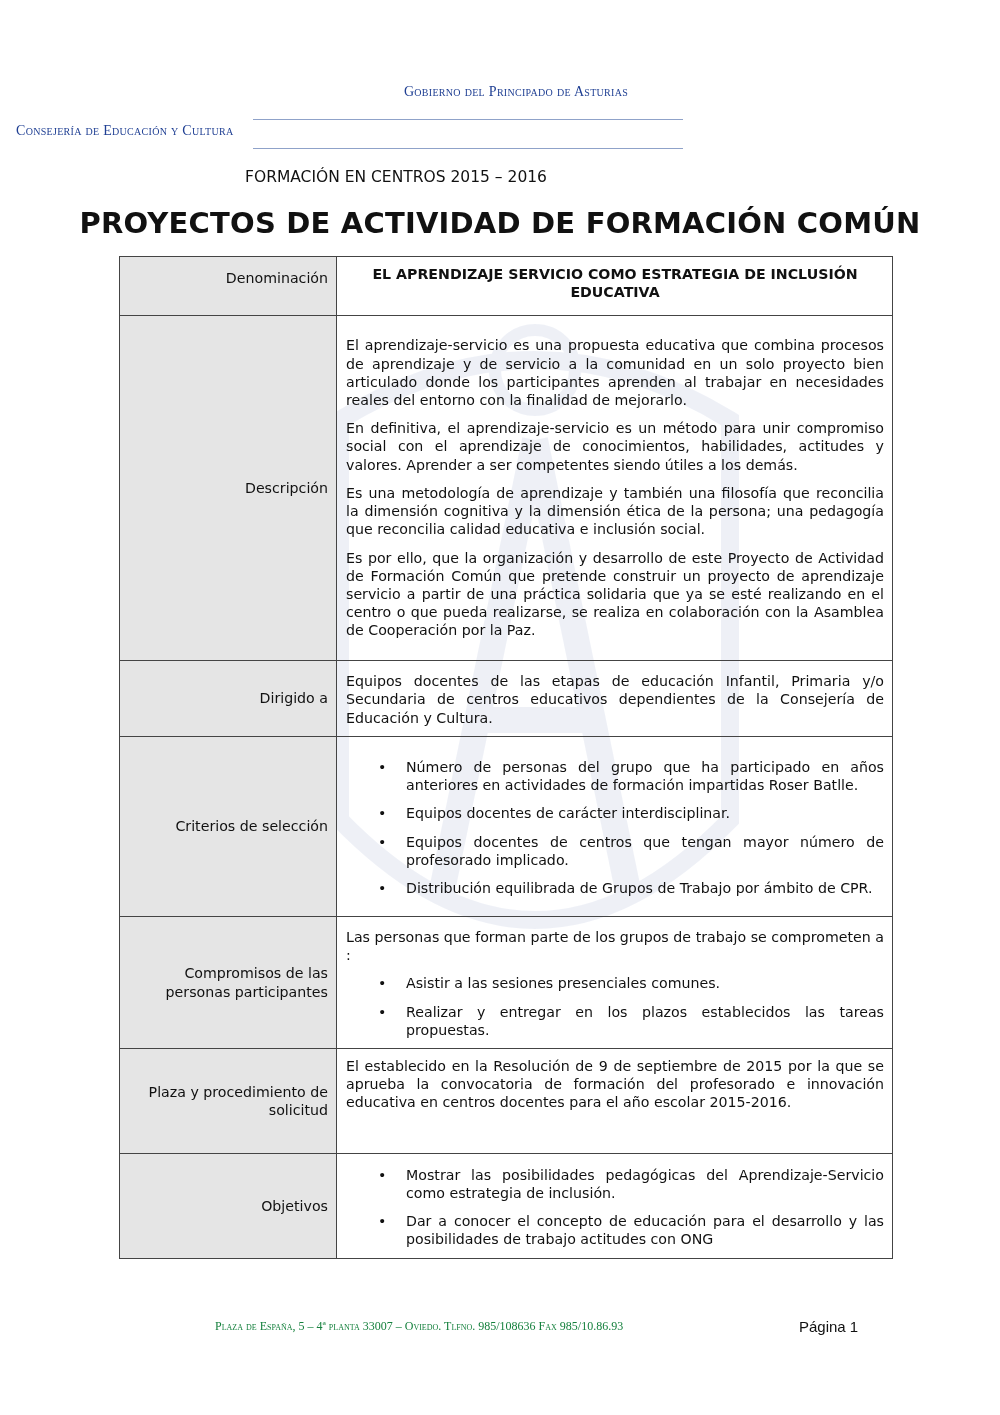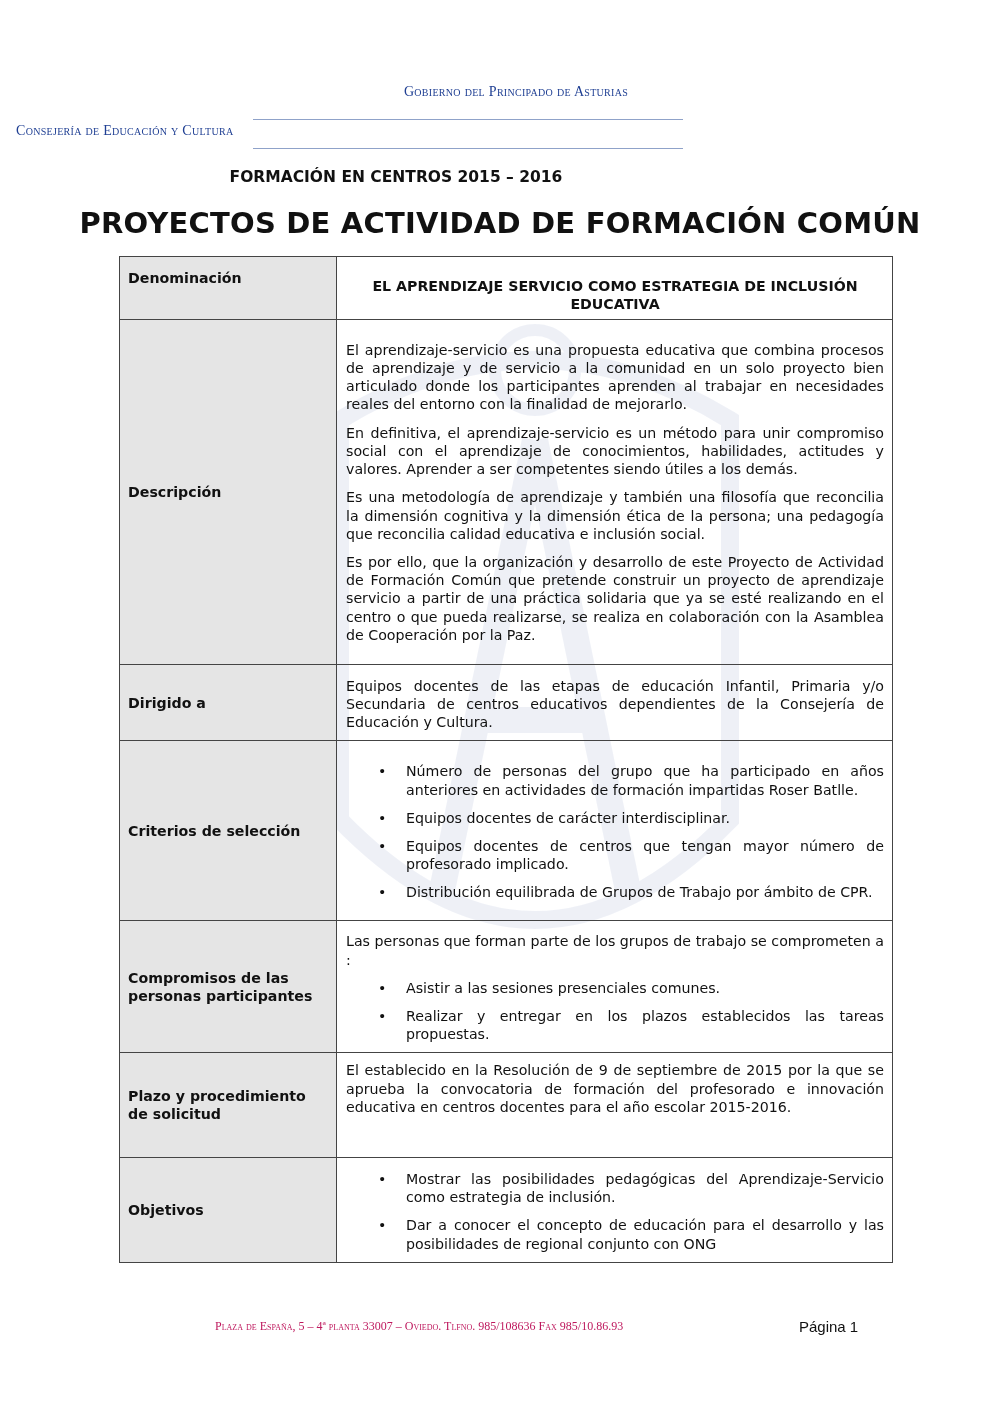--- a/index.html
+++ b/index.html
@@ -10,44 +10,44 @@
              font-family: "Liberation Serif", serif; color: #1f3f93; font-size: 14px;
              font-variant: small-caps; letter-spacing: 0.3px; }
   .hdr-line { position: absolute; left: 253px; width: 430px; height: 1px; background: #8fa2c9; }
   .hdr-line.l1 { top: 119px; }
   .hdr-line.l2 { top: 148px; }
   .hdr-cons { position: absolute; top: 123px; left: 16px; width: 1000px; text-align: left;
               font-family: Liberation Serif, serif; color: #1f3f93; font-size: 14px;
               font-variant: small-caps; letter-spacing: 0.3px; }
 
   .subtitle { position: absolute; top: 168px; left: 0; width: 792px; text-align: center;
-              font-weight: bold; font-size: 15.5px; }
+              font-weight: normal; font-size: 15.5px; }
   .title { position: absolute; top: 206px; left: 0; width: 1000px; text-align: center;
            font-weight: bold; font-size: 29px; letter-spacing: 0.2px; }
 
   .watermark { position: absolute; left: 300px; top: 300px; width: 470px; height: 700px;
                pointer-events: none; opacity: 0.07; }
 
   table.info { position: absolute; top: 256px; left: 119px; width: 774px;
                border-collapse: collapse; font-size: 14.2px; line-height: 18.2px; }
   table.info td { border: 1px solid #444; vertical-align: middle; }
-  td.lbl { width: 200px; background: #e5e5e5; text-align: left; font-weight: bold;
+  td.lbl { width: 200px; background: #e5e5e5; text-align: right; font-weight: normal;
            padding: 0 8px 0 8px; }
   td.val { padding: 8px 8px 6px 9px; text-align: justify; background: transparent; }
   td.val p { margin: 0 0 10px 0; }
   td.val p:last-child { margin-bottom: 2px; }
   td.val.top { vertical-align: top; }
   td.center { text-align: center; font-weight: bold; }
   ul.bl { margin: 0; padding: 0; list-style: none; }
   ul.bl li { position: relative; padding-left: 60px; margin-bottom: 10px; text-align: justify; }
   ul.bl li:last-child { margin-bottom: 0; }
   ul.bl li::before { content: "•"; position: absolute; left: 32px; top: 0; }
 
   .footer { position: absolute; top: 1319px; left: 215px; font-family: "Liberation Serif", serif;
-            color: #be185d; font-size: 12px; font-variant: small-caps; }
+            color: #15803d; font-size: 12px; font-variant: small-caps; }
   .page { position: absolute; top: 1318px; left: 799px; font-family: "Liberation Sans", sans-serif;
           font-size: 15px; color: #111; }
 </style>
 </head>
 <body>
 
 <div class="hdr-gov">Gobierno del Principado de Asturias</div>
 <div class="hdr-line l1"></div>
 <div class="hdr-cons">Consejería de Educación y Cultura</div>
 <div class="hdr-line l2"></div>
@@ -58,21 +58,21 @@
 <svg class="watermark" viewBox="0 0 470 700">
   <path d="M40 120 Q235 0 430 120 L430 520 Q235 720 40 520 Z" fill="none" stroke="#1f3f93" stroke-width="18"></path>
   <path d="M235 140 L140 600 M235 140 L330 600 M170 420 L300 420" stroke="#1f3f93" stroke-width="26" fill="none"></path>
   <circle cx="235" cy="70" r="40" fill="none" stroke="#1f3f93" stroke-width="12"></circle>
 </svg>
 
 <table class="info">
   <tbody>
       <tr style="height:59px">
     <td class="lbl" style="vertical-align:top; padding-top:12px">Denominación</td>
-    <td class="val center" style="vertical-align:top; padding-top:20px">EL APRENDIZAJE SERVICIO COMO ESTRATEGIA DE INCLUSIÓN EDUCATIVA</td>
+    <td class="val center" style="vertical-align:top; padding-top:8px">EL APRENDIZAJE SERVICIO COMO ESTRATEGIA DE INCLUSIÓN EDUCATIVA</td>
   </tr>
   <tr style="height:345px">
     <td class="lbl">Descripción</td>
     <td class="val">
       <p>El aprendizaje-servicio es una propuesta educativa que combina procesos de aprendizaje y de servicio a la comunidad en un solo proyecto bien articulado donde los participantes aprenden al trabajar en necesidades reales del entorno con la finalidad de mejorarlo.</p>
       <p>En definitiva, el aprendizaje-servicio es un método para unir compromiso social con el aprendizaje de conocimientos, habilidades, actitudes y valores. Aprender a ser competentes siendo útiles a los demás.</p>
       <p>Es una metodología de aprendizaje y también una filosofía que reconcilia la dimensión cognitiva y la dimensión ética de la persona; una pedagogía que reconcilia calidad educativa e inclusión social.</p>
       <p>Es por ello, que la organización y desarrollo de este Proyecto de Actividad de Formación Común que pretende construir un proyecto de aprendizaje servicio a partir de una práctica solidaria que ya se esté realizando en el centro o que pueda realizarse, se realiza en colaboración con la  Asamblea de Cooperación por la Paz.</p>
     </td>
   </tr>
@@ -95,29 +95,29 @@
     <td class="lbl">Compromisos de las personas participantes</td>
     <td class="val">
       <p>Las personas que forman parte de los grupos de trabajo se comprometen a :</p>
       <ul class="bl">
         <li>Asistir a las sesiones presenciales comunes.</li>
         <li>Realizar y entregar en los plazos establecidos las tareas propuestas.</li>
       </ul>
     </td>
   </tr>
   <tr style="height:105px">
-    <td class="lbl">Plazo y procedimiento de solicitud</td>
+    <td class="lbl">Plaza y procedimiento de solicitud</td>
     <td class="val top" style="">El establecido en la Resolución de 9 de septiembre de 2015 por la que se aprueba la convocatoria de formación del profesorado e innovación educativa en centros docentes para el año escolar 2015-2016.</td>
   </tr>
   <tr style="height:105px">
     <td class="lbl">Objetivos</td>
     <td class="val">
       <ul class="bl">
         <li>Mostrar las posibilidades pedagógicas del Aprendizaje-Servicio como estrategia de inclusión.</li>
-        <li>Dar a conocer el concepto de educación para el desarrollo y las posibilidades de regional conjunto con ONG</li>
+        <li>Dar a conocer el concepto de educación para el desarrollo y las posibilidades de trabajo actitudes con ONG</li>
       </ul>
     </td>
   </tr>
 </tbody>
   </table>
 
 <div class="footer">Plaza de España, 5 – 4ª planta 33007 – Oviedo. Tlfno. 985/108636 Fax 985/10.86.93</div>
 <div class="page">Página 1</div>
 
 </body></html>

